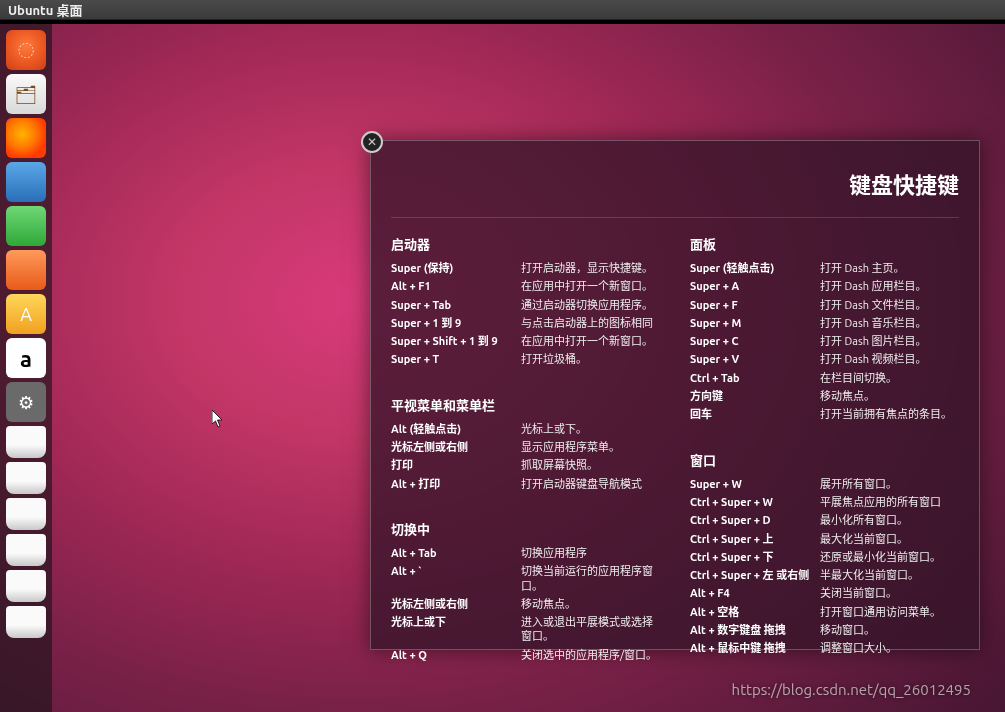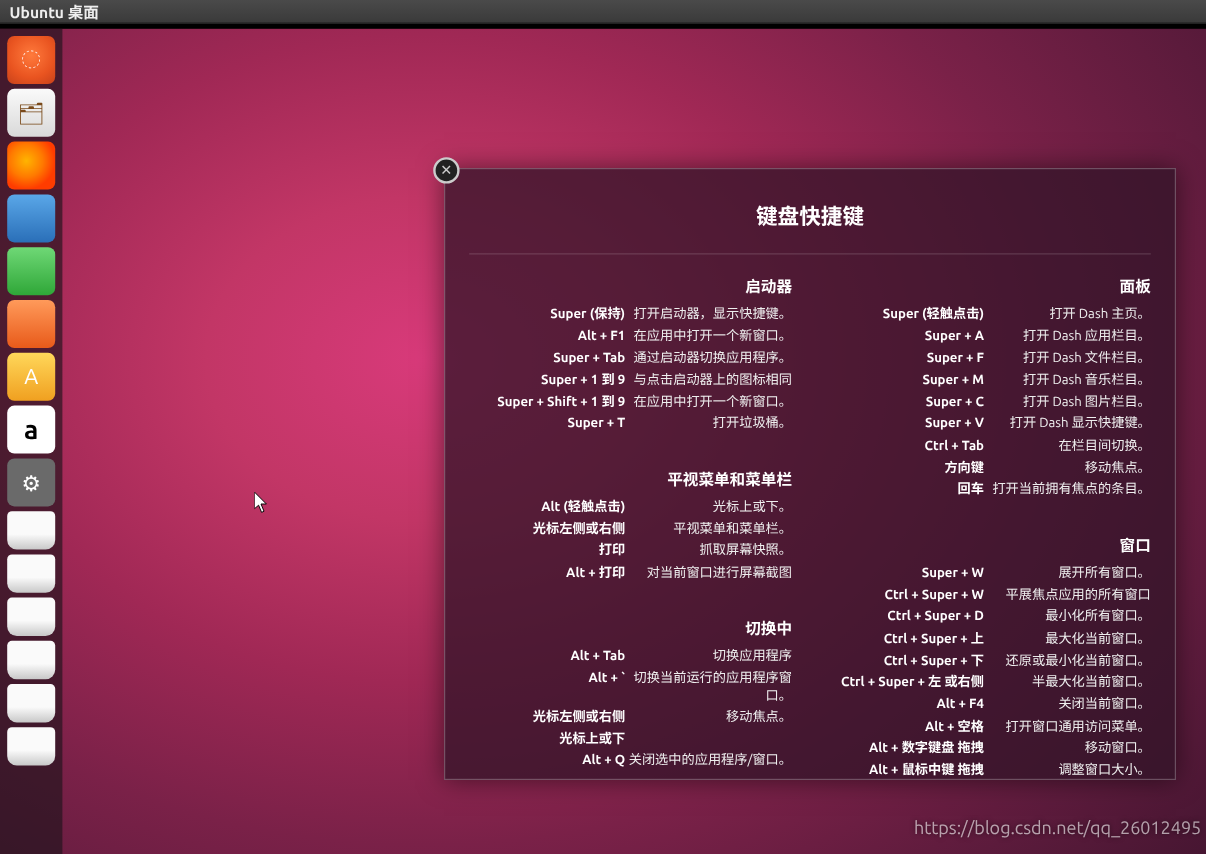--- a/index.html
+++ b/index.html
@@ -73,33 +73,33 @@
     padding: 16px 20px 20px 20px;
   }
   .close-btn {
     position: absolute; left: -10px; top: -10px;
     width: 22px; height: 22px; border-radius: 50%;
     background: #222; border: 2px solid #ccc;
     color: #ccc; display:flex; align-items:center; justify-content:center;
     font-size: 12px; cursor:pointer;
   }
 
-  .overlay-title { text-align:center; font-size:18px; font-weight:600; margin: 10px 0 18px; }
+  .overlay-title { text-align:right; font-size:22px; font-weight:600; margin: 10px 0 18px; }
   .overlay hr { border:none; border-top:1px solid rgba(255,255,255,0.15); margin:0 0 10px; }
 
   .cols { display:flex; gap:30px; }
-  .col { flex:1;text-align:right; }
+  .col { flex:1; }
   .section-title { font-size:13px; font-weight:600; margin: 6px 0 8px; }
   .kb-row { display:flex; margin-bottom:4px; line-height:1.3; }
   .kb-key { width:130px; flex-shrink:0; font-weight:600; }
   .kb-desc { flex:1; color:#eee; }
   .col .gap { height:18px; }
 
   .watermark {
-    position:absolute; right:4px; bottom:14px;
+    position:absolute; right:34px; bottom:14px;
     color: rgba(255,255,255,0.6); font-size:15px;
     text-shadow: 0 0 4px rgba(0,0,0,0.6);
   }
 </style>
 </head>
 <body>
 
 <div class="topbar">
   <span>Ubuntu 桌面</span>
 </div>
@@ -162,46 +162,47 @@
           <div class="kb-desc">打开垃圾桶。</div>
         </div>
         <div class="gap"></div>
         <div class="section-title">平视菜单和菜单栏</div>
         <div class="kb-row">
           <div class="kb-key">Alt (轻触点击)</div>
           <div class="kb-desc">光标上或下。</div>
         </div>
         <div class="kb-row">
           <div class="kb-key">光标左侧或右侧</div>
-          <div class="kb-desc">平视菜单和菜单栏。</div>
+          <div class="kb-desc">显示应用程序菜单。</div>
         </div>
         <div class="kb-row">
           <div class="kb-key">打印</div>
           <div class="kb-desc">抓取屏幕快照。</div>
         </div>
         <div class="kb-row">
           <div class="kb-key">Alt + 打印</div>
-          <div class="kb-desc">对当前窗口进行屏幕截图</div>
+          <div class="kb-desc">打开启动器键盘导航模式</div>
         </div>
         <div class="gap"></div>
         <div class="section-title">切换中</div>
         <div class="kb-row">
           <div class="kb-key">Alt + Tab</div>
           <div class="kb-desc">切换应用程序</div>
         </div>
         <div class="kb-row">
           <div class="kb-key">Alt + `</div>
           <div class="kb-desc">切换当前运行的应用程序窗口。</div>
         </div>
         <div class="kb-row">
           <div class="kb-key">光标左侧或右侧</div>
           <div class="kb-desc">移动焦点。</div>
         </div>
         <div class="kb-row">
           <div class="kb-key">光标上或下</div>
+          <div class="kb-desc">进入或退出平展模式或选择窗口。</div>
         </div>
         <div class="kb-row">
           <div class="kb-key">Alt + Q</div>
           <div class="kb-desc">关闭选中的应用程序/窗口。</div>
         </div>
       </div>
     <div class="col" id="col-right">
         <div class="section-title">面板</div>
         <div class="kb-row">
           <div class="kb-key">Super (轻触点击)</div>
@@ -218,21 +219,21 @@
         <div class="kb-row">
           <div class="kb-key">Super + M</div>
           <div class="kb-desc">打开 Dash 音乐栏目。</div>
         </div>
         <div class="kb-row">
           <div class="kb-key">Super + C</div>
           <div class="kb-desc">打开 Dash 图片栏目。</div>
         </div>
         <div class="kb-row">
           <div class="kb-key">Super + V</div>
-          <div class="kb-desc">打开 Dash 显示快捷键。</div>
+          <div class="kb-desc">打开 Dash 视频栏目。</div>
         </div>
         <div class="kb-row">
           <div class="kb-key">Ctrl + Tab</div>
           <div class="kb-desc">在栏目间切换。</div>
         </div>
         <div class="kb-row">
           <div class="kb-key">方向键</div>
           <div class="kb-desc">移动焦点。</div>
         </div>
         <div class="kb-row">

